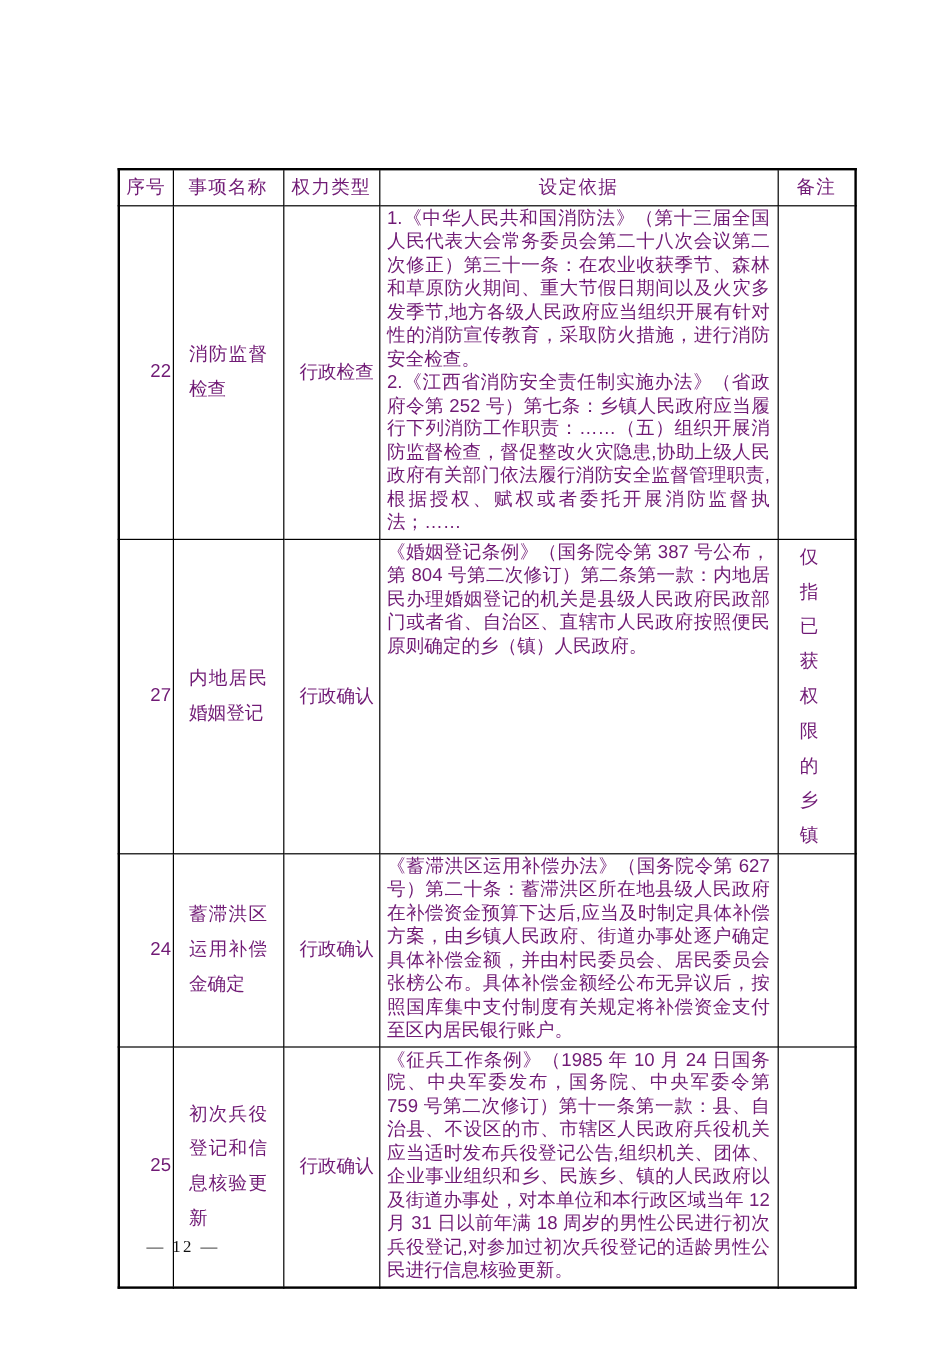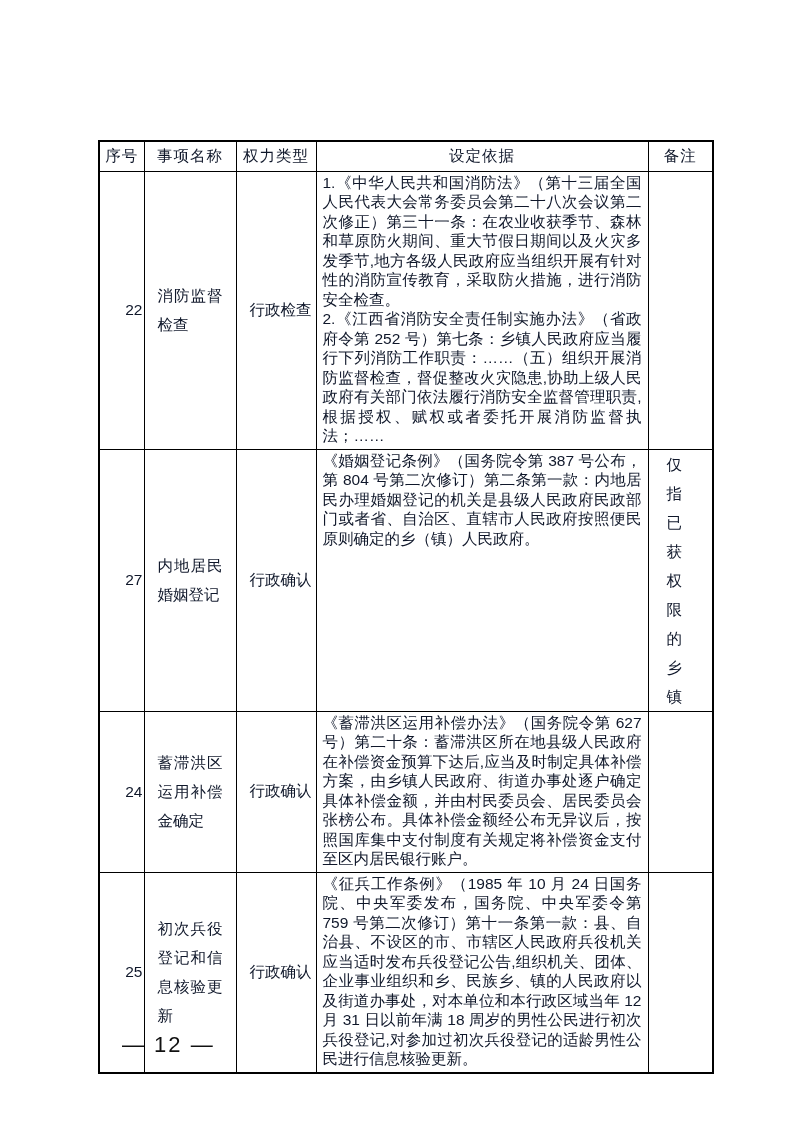--- a/index.html
+++ b/index.html
@@ -23,21 +23,21 @@
     width: 614px;
     border-collapse: collapse;
     table-layout: fixed;
     border: 2px solid #000000;
   }
   table.doc-table th,
   table.doc-table td {
     border: 1px solid #000000;
     font-size: 15.5px;
     font-weight: normal;
-    color: #0f172a;
+    color: #701a75;
     box-sizing: border-box;
     overflow: hidden;
   }
   
   col.c-seq    { width: 45px; }
   col.c-name   { width: 92px; }
   col.c-type   { width: 80px; }
   col.c-basis  { width: 332px; }
   col.c-remark { width: 65px; }
 
@@ -76,23 +76,24 @@
     text-align: justify;
     text-align-last: left;
     vertical-align: middle;
     padding: 0 18px;
     line-height: 29px;
   }
   .page-footer {
     position: absolute;
     left: 122px;
     top: 1032px;
-    font-size: 22px;
+    font-size: 14px;
     color: #111111;
     letter-spacing: 2px;
+    font-family: Liberation Serif, serif;
   }
 </style>
 </head>
 <body>
 
 <div class="page">
 
   <table class="doc-table">
     <colgroup>
       <col class="c-seq">

